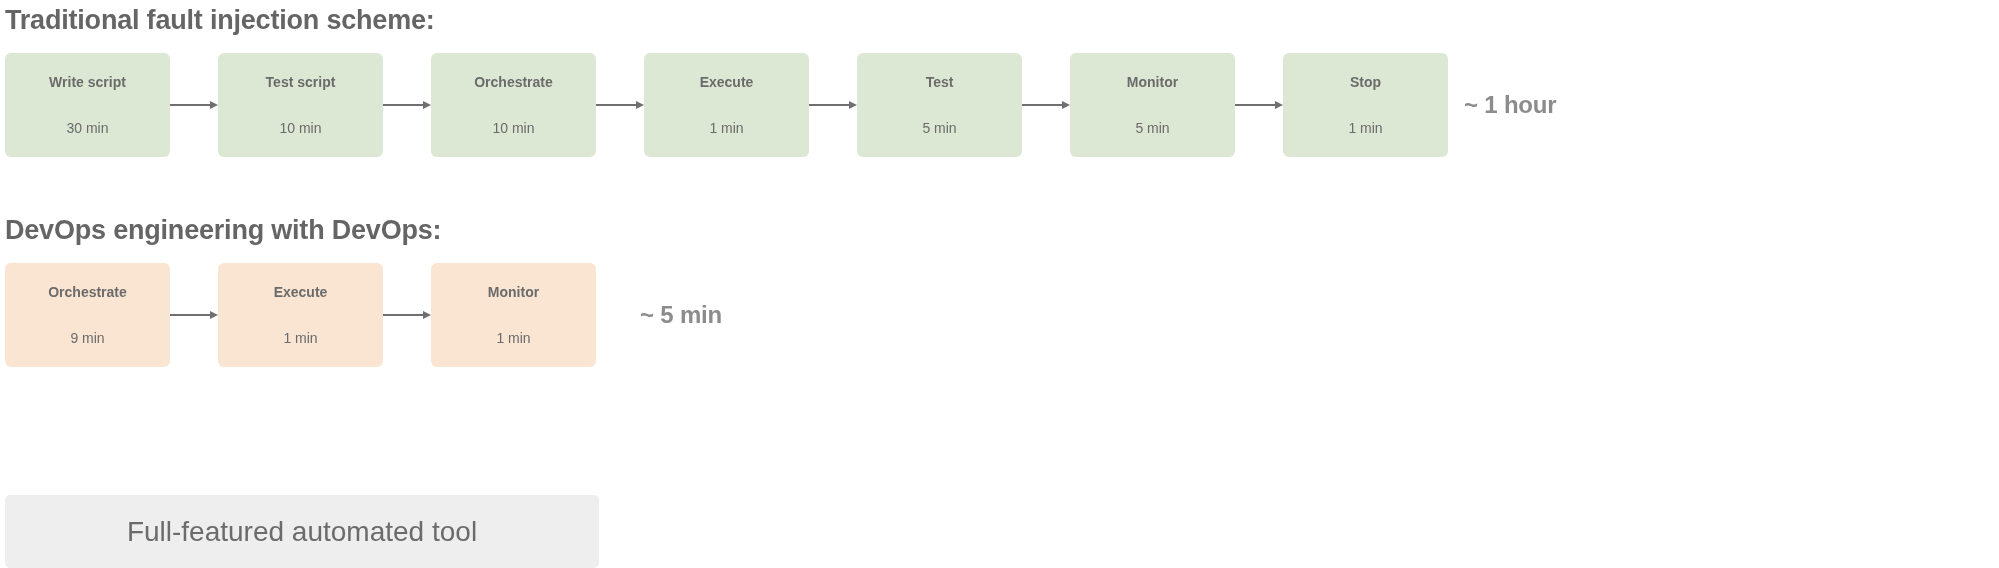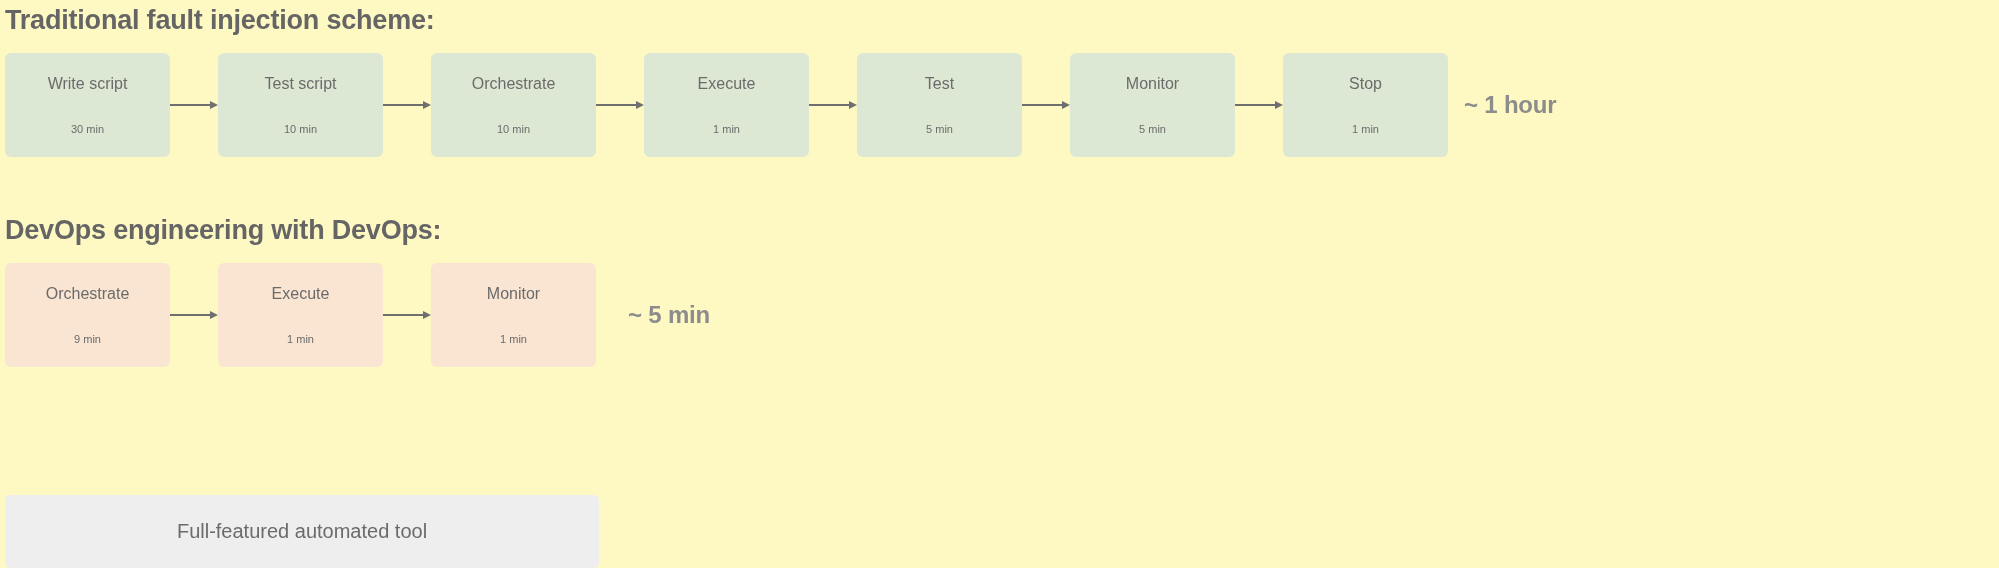--- a/index.html
+++ b/index.html
@@ -12,21 +12,21 @@
     height: 568px;
     overflow: hidden;
     font-family: "Liberation Sans", sans-serif;
     position: relative;
   }
   .canvas {
     position: absolute;
     left: 0; top: 0;
     width: 1999px;
     height: 568px;
-    background: #fef9c3;
+    background: #ffffff;
   }
 
   
   .section-title {
     position: absolute;
     left: 5px;
     color: #656565;
     font-size: 27px;
     font-weight: bold;
     letter-spacing: -0.2px;
@@ -56,28 +56,28 @@
     align-items: center;
     justify-content: center;
     box-sizing: border-box;
     flex: 0 0 auto;
   }
   .step-box.green { background: #dde8d4; }
   .step-box.peach { background: #f9e5d2; }
 
   .step-label {
     color: #6b6b6b;
-    font-size: 16px;
-    font-weight: normal;
+    font-size: 14px;
+    font-weight: bold;
     line-height: 1;
     white-space: nowrap;
   }
   .step-duration {
     color: #6b6b6b;
-    font-size: 11px;
+    font-size: 14px;
     font-weight: normal;
     line-height: 1;
     margin-top: 32px;
     white-space: nowrap;
   }
 
   
   .arrow {
     flex: 0 0 auto;
     width: 48px;
@@ -88,39 +88,39 @@
   
   .total-label {
     color: #8c8c8c;
     font-size: 24px;
     font-weight: bold;
     white-space: nowrap;
     flex: 0 0 auto;
     letter-spacing: -0.2px;
   }
   #total-traditional { margin-left: 16px; }
-  #total-chaos { margin-left: 32px; }
+  #total-chaos { margin-left: 44px; }
 
   
   .footer-bar {
     position: absolute;
     left: 5px;
     top: 495px;
     width: 594px;
     height: 73px;
     background: #eeeeee;
     border-radius: 5px;
     display: flex;
     align-items: center;
     justify-content: center;
     box-sizing: border-box;
   }
   .footer-bar-label {
     color: #6b6b6b;
-    font-size: 20px;
+    font-size: 28px;
     font-weight: normal;
     white-space: nowrap;
   }
 </style>
 </head>
 <body>
 
 <div class="canvas">
 
   <div class="section-title" id="title-traditional">Traditional fault injection scheme:</div>

